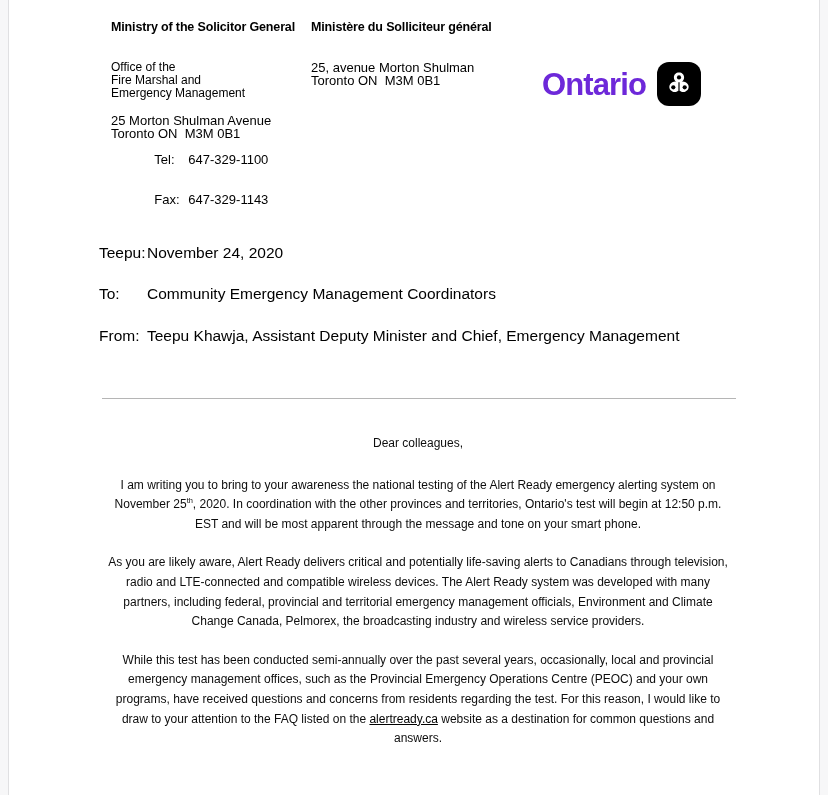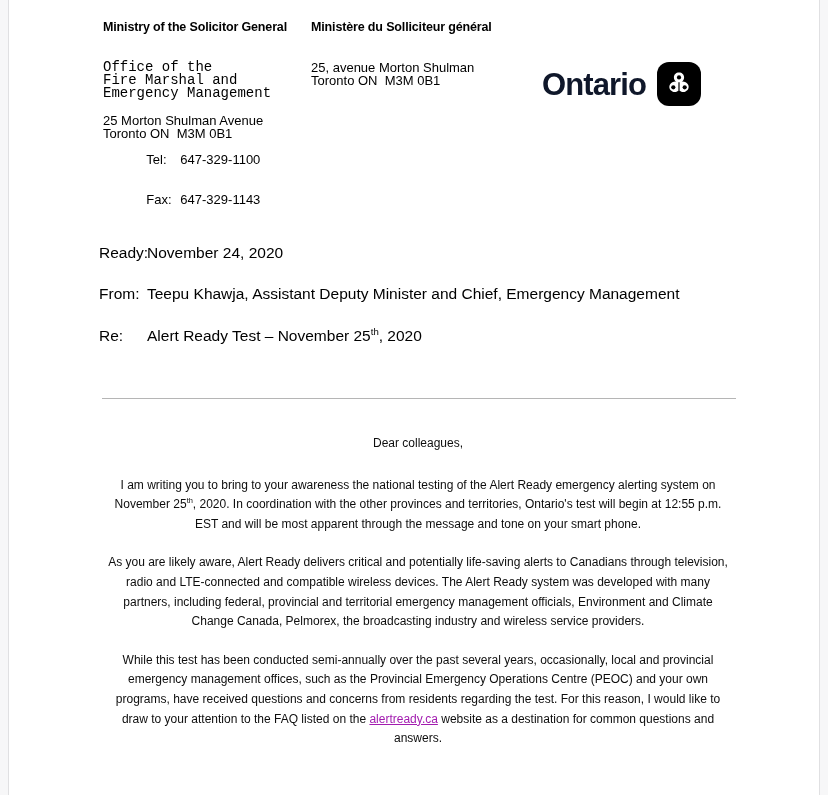--- a/index.html
+++ b/index.html
@@ -46,37 +46,36 @@
     position: absolute;
     left: 90px;
     top: 20px;
     right: 90px;
     height: 160px;
   }
   .lh-col {
     position: absolute;
     top: 0;
   }
-  .lh-col.en { left: 4px;  width: 196px; }
+  .lh-col.en { left: 12px;  width: 196px; }
   .lh-col.fr { left: 212px; width: 230px; }
 
   .lh-title {
     font-size: 12.5px;
     font-weight: bold;
     letter-spacing: -0.15px;
     white-space: nowrap;
     margin: 0 0 26px 0;
     line-height: 1.2;
   }
   .lh-block {
-    font-size: 14px;
+    font-size: 12px;
     line-height: 13.2px;
     margin: 0 0 13px 0;
     white-space: pre-line;
-    font-family: Liberation Mono, monospace;
   }
   .lh-contact {
     font-size: 13px;
     line-height: 13.2px;
     margin: 0;
   }
   .lh-contact .row { white-space: pre; }
   .lh-contact .lbl {
     display: inline-block;
     min-width: 34px;
@@ -90,21 +89,21 @@
     top: 42px;
     display: flex;
     align-items: center;
     gap: 11px;
   }
   .ontario-word {
     font-size: 31px;
     font-weight: bold;
     letter-spacing: -0.9px;
     line-height: 1;
-    color: #0f172a;
+    color: #6d28d9;
   }
   .trillium-mark {
     width: 44px;
     height: 44px;
     border-radius: 12px;
     background: #000000;
     display: flex;
     align-items: center;
     justify-content: center;
   }
@@ -155,21 +154,21 @@
     font-size: 12px;
     line-height: 19.6px;
     margin: 0 0 19px 0;
     color: #0d0d0d;
     text-align: center;
   }
   .body-copy p.salutation { margin-bottom: 22px; }
   .body-copy p:last-child { margin-bottom: 0; }
 
   a.doc-link {
-    color: #a21caf;
+    color: #000000;
     text-decoration: underline;
   }
 </style>
 </head>
 <body>
 
 <div class="page">
 
   <div class="viewer-edge left"></div>
   <div class="viewer-edge right"></div>
@@ -226,36 +225,36 @@
               <circle cx="69" cy="61" r="7"></circle>
               <path d="M50 44 L50 70" stroke="#000000" stroke-width="4" fill="none"></path>
             </g>
           </svg>
         </div>
       </div>
     </div>
 
     <div class="meta">
       <div class="meta-row">
-        <span class="meta-label">Ready:</span><span>November 24, 2020</span>
+        <span class="meta-label">Teepu:</span><span>November 24, 2020</span>
+      </div>
+      <div class="meta-row">
+        <span class="meta-label">To:</span><span>Community Emergency Management Coordinators</span>
       </div>
       <div class="meta-row">
         <span class="meta-label">From:</span><span>Teepu Khawja, Assistant Deputy Minister and Chief, Emergency Management</span>
       </div>
-      <div class="meta-row">
-        <span class="meta-label">Re:</span><span>Alert Ready Test – November 25</span><sup>th</sup><span>, 2020</span>
-      </div>
     </div>
 
     <div class="divider"></div>
 
     <div class="body-copy">
       <p class="salutation">Dear colleagues,</p>
 
-      <p><span>I am writing you to bring to your awareness the national testing of the Alert Ready emergency alerting system on November 25</span><sup>th</sup><span>, 2020. In coordination with the other provinces and territories, Ontario's test will begin at 12:55 p.m. EST and will be most apparent through the message and tone on your smart phone.</span></p>
+      <p><span>I am writing you to bring to your awareness the national testing of the Alert Ready emergency alerting system on November 25</span><sup>th</sup><span>, 2020. In coordination with the other provinces and territories, Ontario's test will begin at 12:50 p.m. EST and will be most apparent through the message and tone on your smart phone.</span></p>
 
       <p>As you are likely aware, Alert Ready delivers critical and potentially life-saving alerts to Canadians through television, radio and LTE-connected and compatible wireless devices. The Alert Ready system was developed with many partners, including federal, provincial and territorial emergency management officials, Environment and Climate Change Canada, Pelmorex, the broadcasting industry and wireless service providers.</p>
 
       <p><span>While this test has been conducted semi-annually over the past several years, occasionally, local and provincial emergency management offices, such as the Provincial Emergency Operations Centre (PEOC) and your own programs, have received questions and concerns from residents regarding the test. For this reason, I would like to draw to your attention to the FAQ listed on the </span><a class="doc-link" href="#">alertready.ca</a><span> website as a destination for common questions and answers.</span></p>
     </div>
 
   </div>
 </div>
 
 </body></html>

